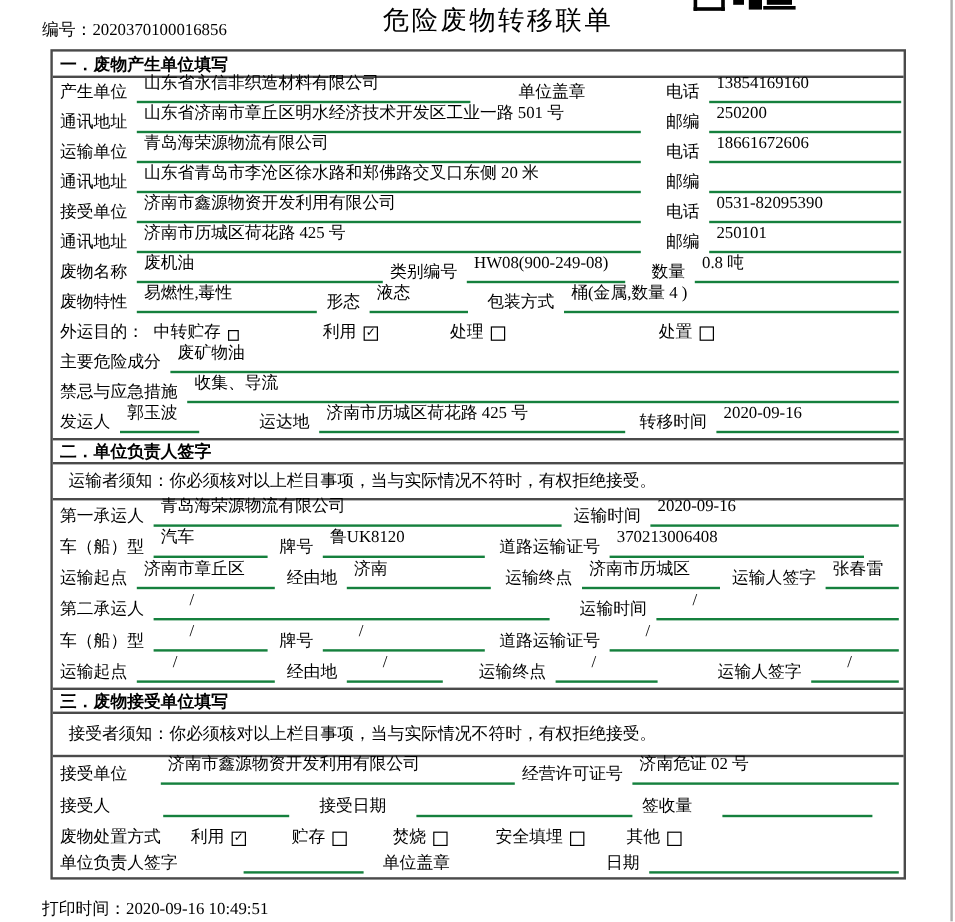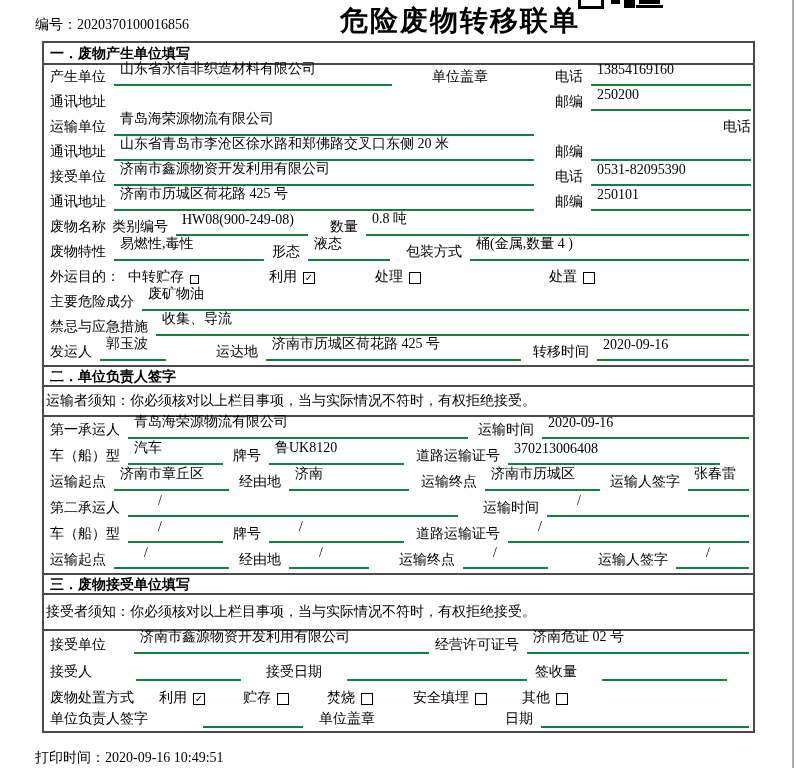--- a/index.html
+++ b/index.html
@@ -1,41 +1,41 @@
 <!DOCTYPE html>
 <html><head>
 <meta charset="utf-8">
 <style>
   html,body{margin:0;padding:0;}
   body{
     width:796px;height:768px;background:#ffffff;position:relative;overflow:hidden;
     font-family:"Liberation Serif","DejaVu Serif",serif;color:#000;
   }
   .hdr-no{position:absolute;left:35px;top:16px;font-size:14px;white-space:nowrap;}
-  .doc-title{position:absolute;left:340px;top:2px;font-size:28px;font-weight:bold;letter-spacing:2px;white-space:nowrap;}
+  .doc-title{position:absolute;left:319px;top:2px;font-size:22px;font-weight:normal;letter-spacing:2px;white-space:nowrap;}
   
   .qr{position:absolute;left:578px;top:0;width:95px;height:10px;}
   .qr div{position:absolute;background:#000;}
   .qr .q1{left:0;top:0;width:20px;height:6px;background:transparent;border:3px solid #000;border-top:none;}
   .qr .q2{left:33px;top:0;width:9px;height:4px;}
   .qr .q3{left:46px;top:0;width:11px;height:8px;}
   .q4{left:61px;top:0;width:21px;height:4px;}
   .q5{left:58px;top:5px;width:27px;height:3px;}
   .edge-line{position:absolute;left:792px;top:0;width:2px;height:768px;background:#adadad;}
   .form{
     position:absolute;left:42px;top:41px;width:713px;box-sizing:border-box;
     border:2px solid #4a4a4a;background:#fff;
   }
   .row{display:flex;align-items:flex-end;height:25px;box-sizing:border-box;
        padding:0 2px 4px 6px;font-size:14px;}
   .h26{height:26px;} .h27{height:27px;} .h20{height:20px;padding-bottom:3px;}
   .sec-h{display:flex;align-items:center;height:22px;box-sizing:border-box;padding:2px 0 0 6px;
          font-size:14px;font-weight:bold;border-bottom:2px solid #4a4a4a;}
   .bt{border-top:2px solid #4a4a4a;}
-  .notice{display:flex;align-items:center;height:30px;box-sizing:border-box;padding-left:2px;
+  .notice{display:flex;align-items:center;height:30px;box-sizing:border-box;padding-left:13px;
           font-size:14px;border-bottom:2px solid #4a4a4a;}
   .h29{height:36px;}
   .lbl{white-space:nowrap;flex:none;}
   .u{border-bottom:2px solid #15803d;white-space:nowrap;flex:none;box-sizing:border-box;
      padding:0 4px 6px 6px;min-height:16px;margin-left:8px;overflow:hidden;margin-top:24px;}
   .uf{flex:1 1 auto;margin-right:2px;}
   .slash{padding-left:30px;}
   .cb{flex:none;width:12px;height:12px;border:1px solid #000;box-sizing:border-box;
       font-size:10px;line-height:10px;text-align:center;margin-bottom:2px;}
   .cb-sm{width:9px;height:9px;font-size:7px;line-height:7px;}
@@ -62,28 +62,30 @@
   <div class="row">
     <span class="lbl">产生单位</span>
     <span class="u" style="width:278px">山东省永信非织造材料有限公司</span>
     <span class="lbl" style="margin-left:40px">单位盖章</span>
     <span class="lbl" style="margin-left:auto">电话</span>
     <span class="u" style="width:160px">13854169160</span>
   </div>
 
   <div class="row">
     <span class="lbl">通讯地址</span>
+    <span class="u" style="width:420px">山东省济南市章丘区明水经济技术开发区工业一路 501 号</span>
     <span class="lbl" style="margin-left:auto">邮编</span>
     <span class="u" style="width:160px">250200</span>
   </div>
 
   <div class="row">
     <span class="lbl">运输单位</span>
     <span class="u" style="width:420px">青岛海荣源物流有限公司</span>
     <span class="lbl" style="margin-left:auto">电话</span>
+    <span class="u" style="width:160px">18661672606</span>
   </div>
 
   <div class="row">
     <span class="lbl">通讯地址</span>
     <span class="u" style="width:420px">山东省青岛市李沧区徐水路和郑佛路交叉口东侧 20 米</span>
     <span class="lbl" style="margin-left:auto">邮编</span>
     <span class="u" style="width:160px"></span>
   </div>
 
   <div class="row">
@@ -95,20 +97,21 @@
 
   <div class="row">
     <span class="lbl">通讯地址</span>
     <span class="u" style="width:420px">济南市历城区荷花路 425 号</span>
     <span class="lbl" style="margin-left:auto">邮编</span>
     <span class="u" style="width:160px">250101</span>
   </div>
 
   <div class="row">
     <span class="lbl">废物名称</span>
+    <span class="u" style="width:205px">废机油</span>
     <span class="lbl" style="margin-left:6px">类别编号</span>
     <span class="u" style="width:132px">HW08(900-249-08)</span>
     <span class="lbl" style="margin-left:22px">数量</span>
     <span class="u uf">0.8 吨</span>
   </div>
 
   <div class="row">
     <span class="lbl">废物特性</span>
     <span class="u" style="width:150px">易燃性,毒性</span>
     <span class="lbl" style="margin-left:8px">形态</span>

